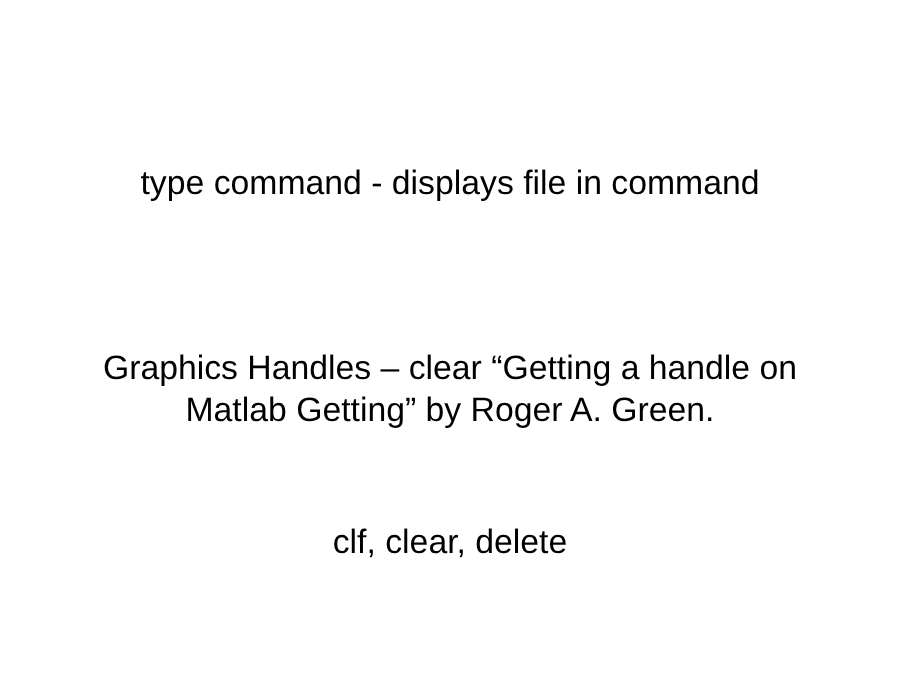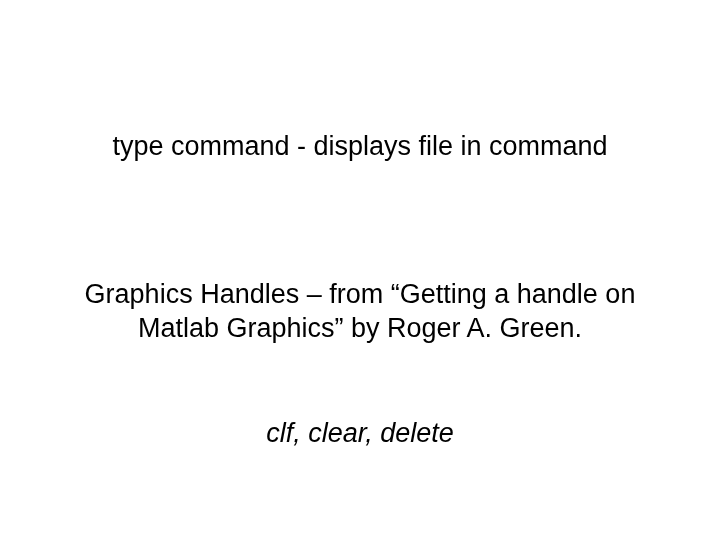--- a/index.html
+++ b/index.html
@@ -20,33 +20,33 @@
   .block {
     position: absolute;
     left: 0;
     width: 720px;
     text-align: center;
     font-size: 27px;
     line-height: 1.25;
   }
   .block1 { top: 130px; }
   .block2 { top: 278px; }
-  .block3 { top: 417px; font-style: italic; }
+  .block3 { top: 417px; }
 </style>
 </head>
 <body>
 
 <div class="slide">
 
   <div class="block block1">
     <div>type command  - displays file in command</div>
   </div>
 
   <div class="block block2">
-    <div>Graphics Handles – from “Getting a handle on</div>
-    <div>Matlab Graphics” by Roger A. Green.</div>
+    <div>Graphics Handles – clear “Getting a handle on</div>
+    <div>Matlab Getting” by Roger A. Green.</div>
   </div>
 
   <div class="block block3">
     <div>clf, clear, delete</div>
   </div>
 
 </div>
 
 </body></html>

